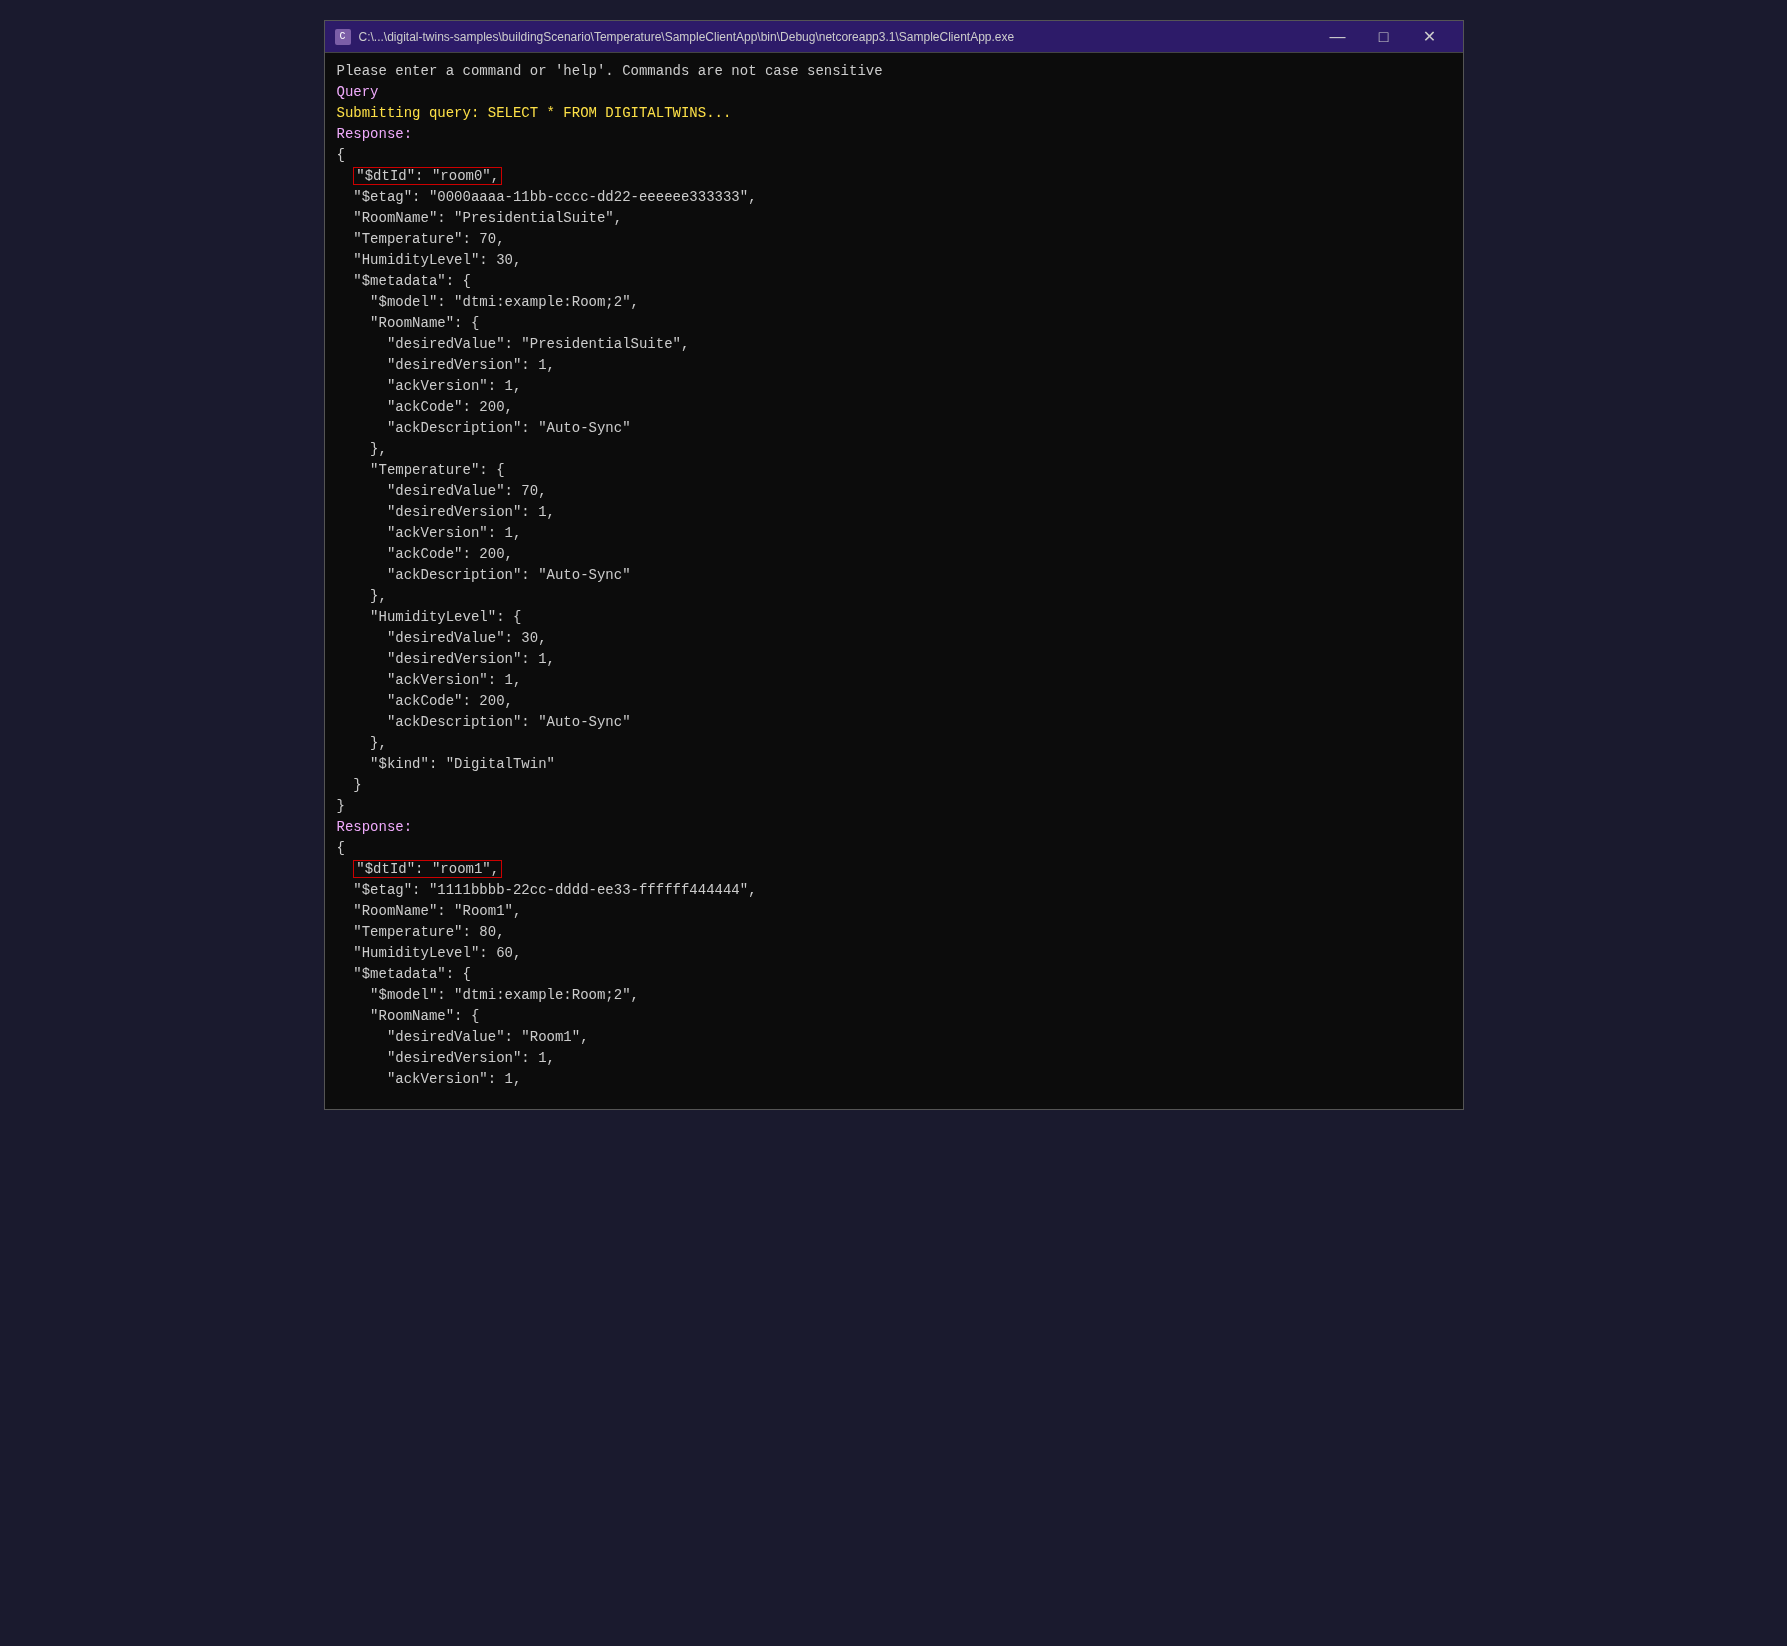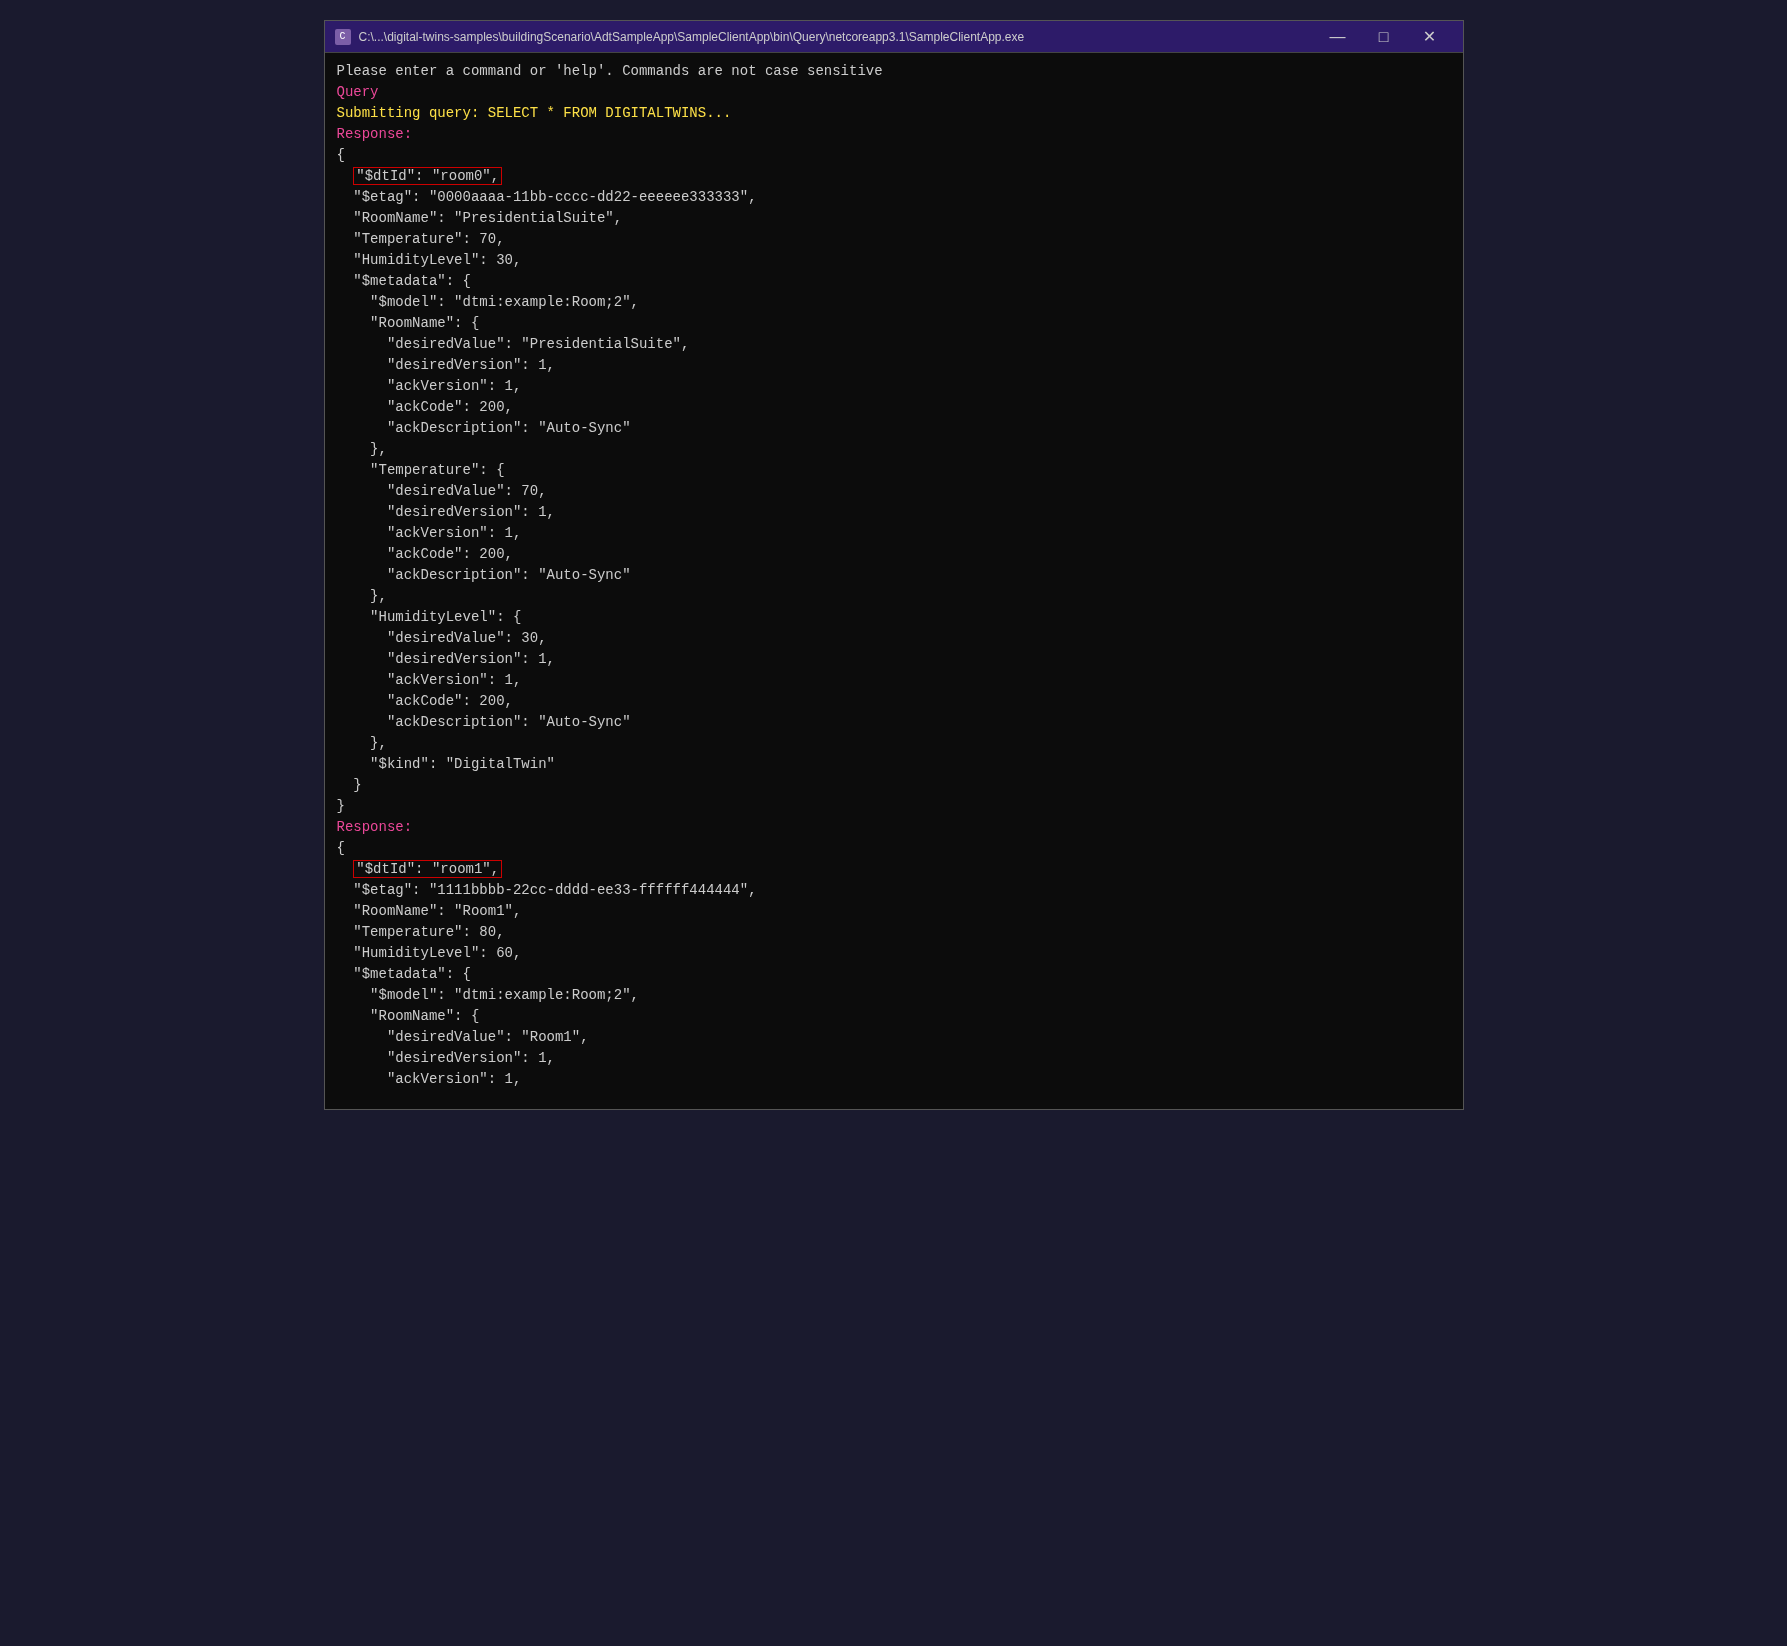--- a/index.html
+++ b/index.html
@@ -86,21 +86,21 @@
       overflow-y: auto;
       color: #cccccc;
       line-height: 1.5;
     }
 
     .line-white {
       color: #cccccc;
     }
 
     .line-yellow {
-      color: #ec4899;
+      color: #f0abfc;
     }
 
     .line-green {
       color: #fde047;
     }
 
     .highlighted-box {
       display: inline;
       background: transparent;
       border: 1px solid #cc0000;
@@ -114,21 +114,21 @@
       min-height: 1.5em;
     }
   </style>
 </head>
 <body>
 
 <div class="window">
   <div class="title-bar">
     <div class="title-bar-left">
       <div class="title-icon">C</div>
-      <span class="title-text">C:\...\digital-twins-samples\buildingScenario\AdtSampleApp\SampleClientApp\bin\Query\netcoreapp3.1\SampleClientApp.exe</span>
+      <span class="title-text">C:\...\digital-twins-samples\buildingScenario\Temperature\SampleClientApp\bin\Debug\netcoreapp3.1\SampleClientApp.exe</span>
     </div>
     <div class="title-bar-controls">
       <button class="title-btn">—</button>
       <button class="title-btn">□</button>
       <button class="title-btn close">✕</button>
     </div>
   </div>
 
   <div class="console-body">
     <span class="console-line line-white">Please enter a command or 'help'. Commands are not case sensitive</span>

